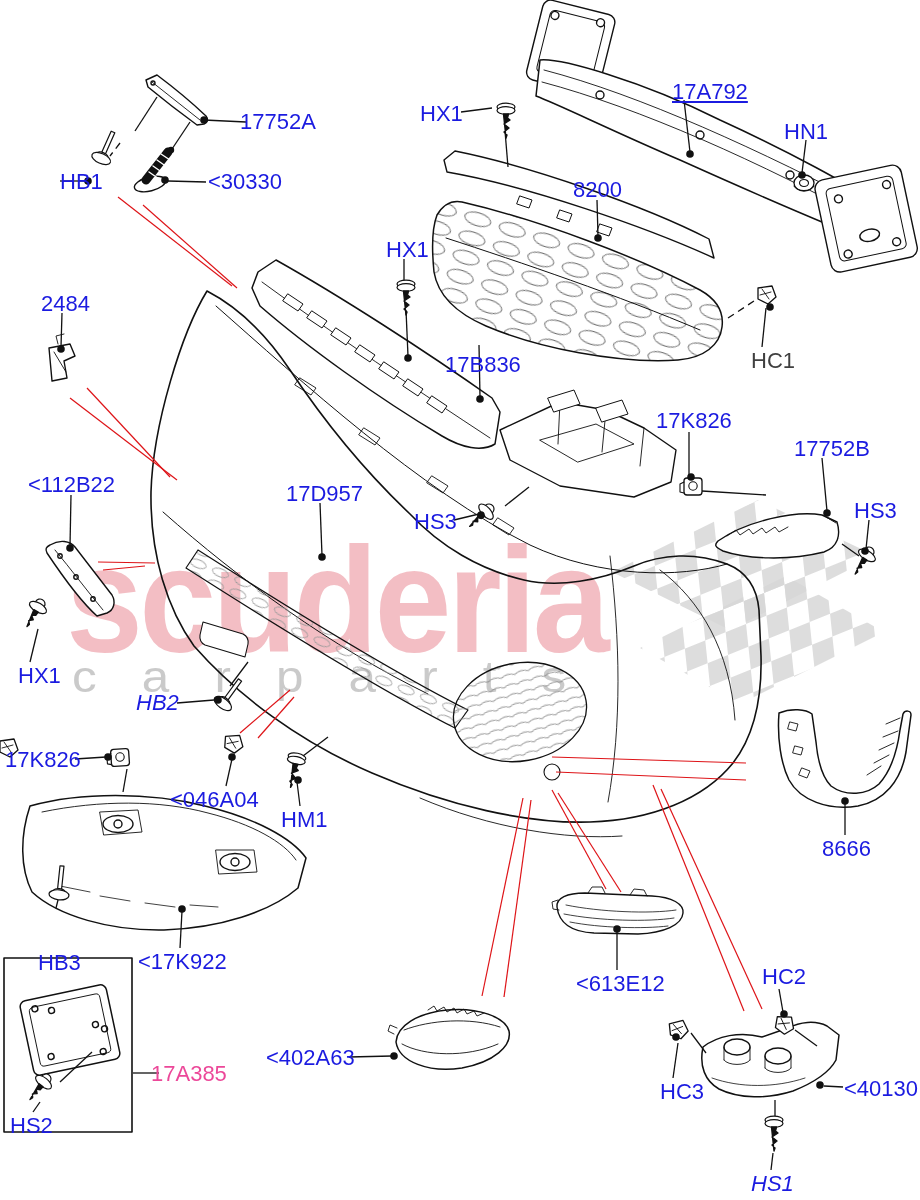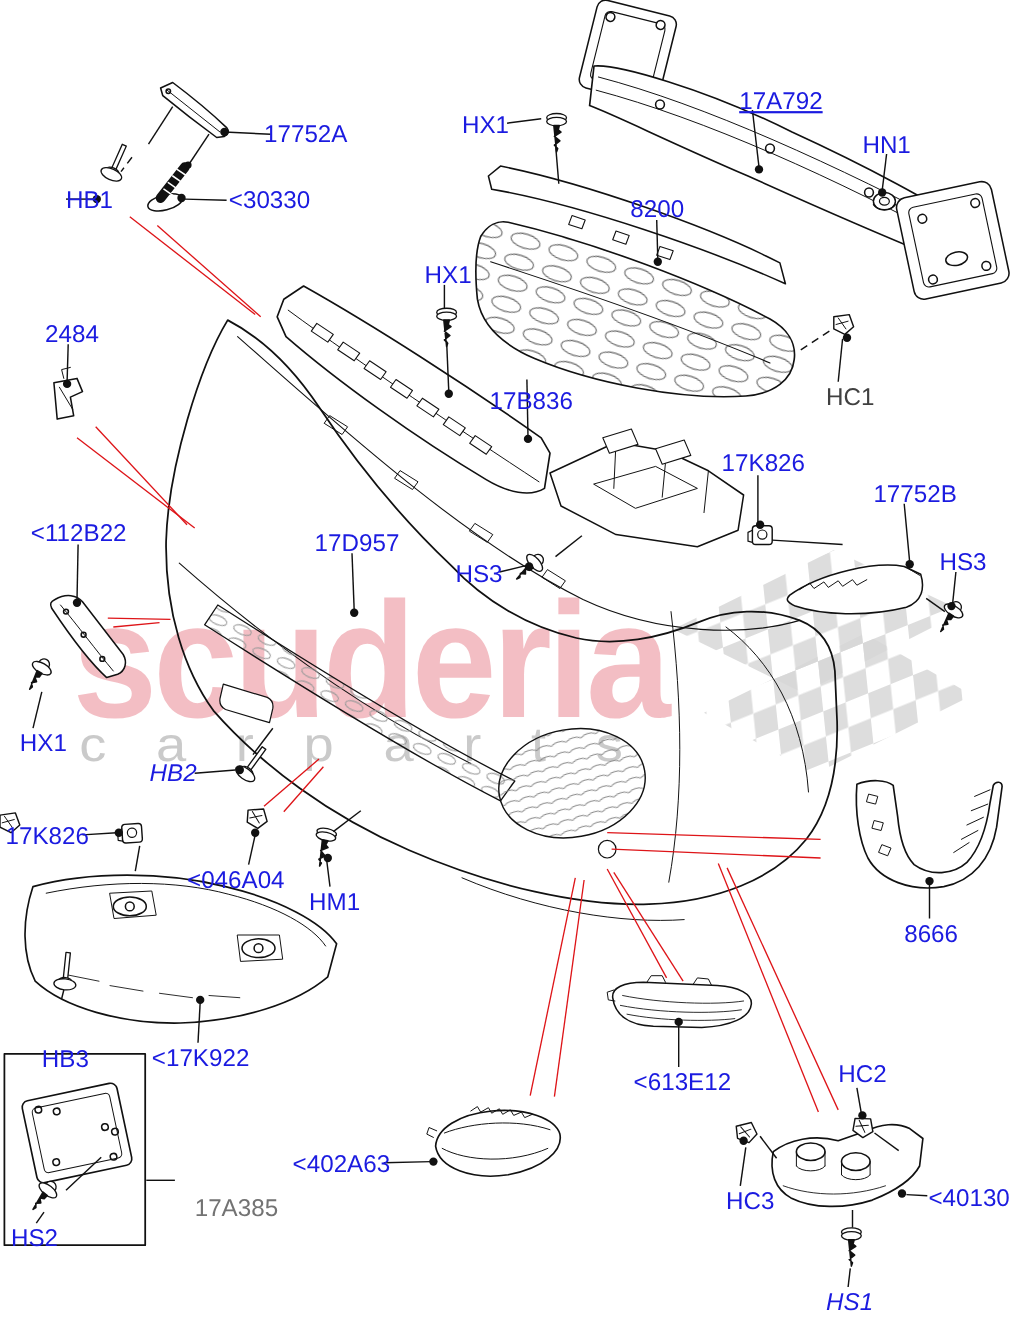--- a/index.html
+++ b/index.html
@@ -353,21 +353,21 @@
       <div class="part-label" style="left: 28px; top: 473px; color: rgb(27, 27, 224);">&lt;112B22</div>
       <div class="part-label" style="left: 286px; top: 482px; color: rgb(27, 27, 224);">17D957</div>
       <div class="part-label" style="left: 414px; top: 510px; color: rgb(27, 27, 224);">HS3</div>
       <div class="part-label" style="left: 18px; top: 664px; color: rgb(27, 27, 224);">HX1</div>
       <div class="part-label" style="left: 136px; top: 691px; color: rgb(27, 27, 224); font-style: italic;">HB2</div>
       <div class="part-label" style="left: 5px; top: 748px; color: rgb(27, 27, 224);">17K826</div>
       <div class="part-label" style="left: 170px; top: 788px; color: rgb(27, 27, 224);">&lt;046A04</div>
       <div class="part-label" style="left: 281px; top: 808px; color: rgb(27, 27, 224);">HM1</div>
       <div class="part-label" style="left: 38px; top: 910px; color: rgb(27, 27, 224); margin-top: 41px;">HB3</div>
       <div class="part-label" style="left: 138px; top: 950px; color: rgb(27, 27, 224);">&lt;17K922</div>
-      <div class="part-label" style="left: 177px; top: 1062px; color: #737373; margin-top: 24px;">17A385</div>
+      <div class="part-label" style="left: 151px; top: 1062px; color: #ec4899;">17A385</div>
       <div class="part-label" style="left: 10px; top: 1114px; color: rgb(27, 27, 224);">HS2</div>
       <div class="part-label" style="left: 266px; top: 1046px; color: rgb(27, 27, 224);">&lt;402A63</div>
       <div class="part-label" style="left: 576px; top: 972px; color: rgb(27, 27, 224);">&lt;613E12</div>
       <div class="part-label" style="left: 762px; top: 965px; color: rgb(27, 27, 224); text-align: right;">HC2</div>
       <div class="part-label" style="left: 660px; top: 1080px; color: rgb(27, 27, 224);">HC3</div>
       <div class="part-label" style="left: 844px; top: 1077px; color: rgb(27, 27, 224);">&lt;40130</div>
       <div class="part-label" style="left: 751px; top: 1172px; color: rgb(27, 27, 224); font-style: italic;">HS1</div>
       <div class="part-label" style="left: 822px; top: 837px; color: rgb(27, 27, 224); text-align: center;">8666</div>
     </div>
 </div>

